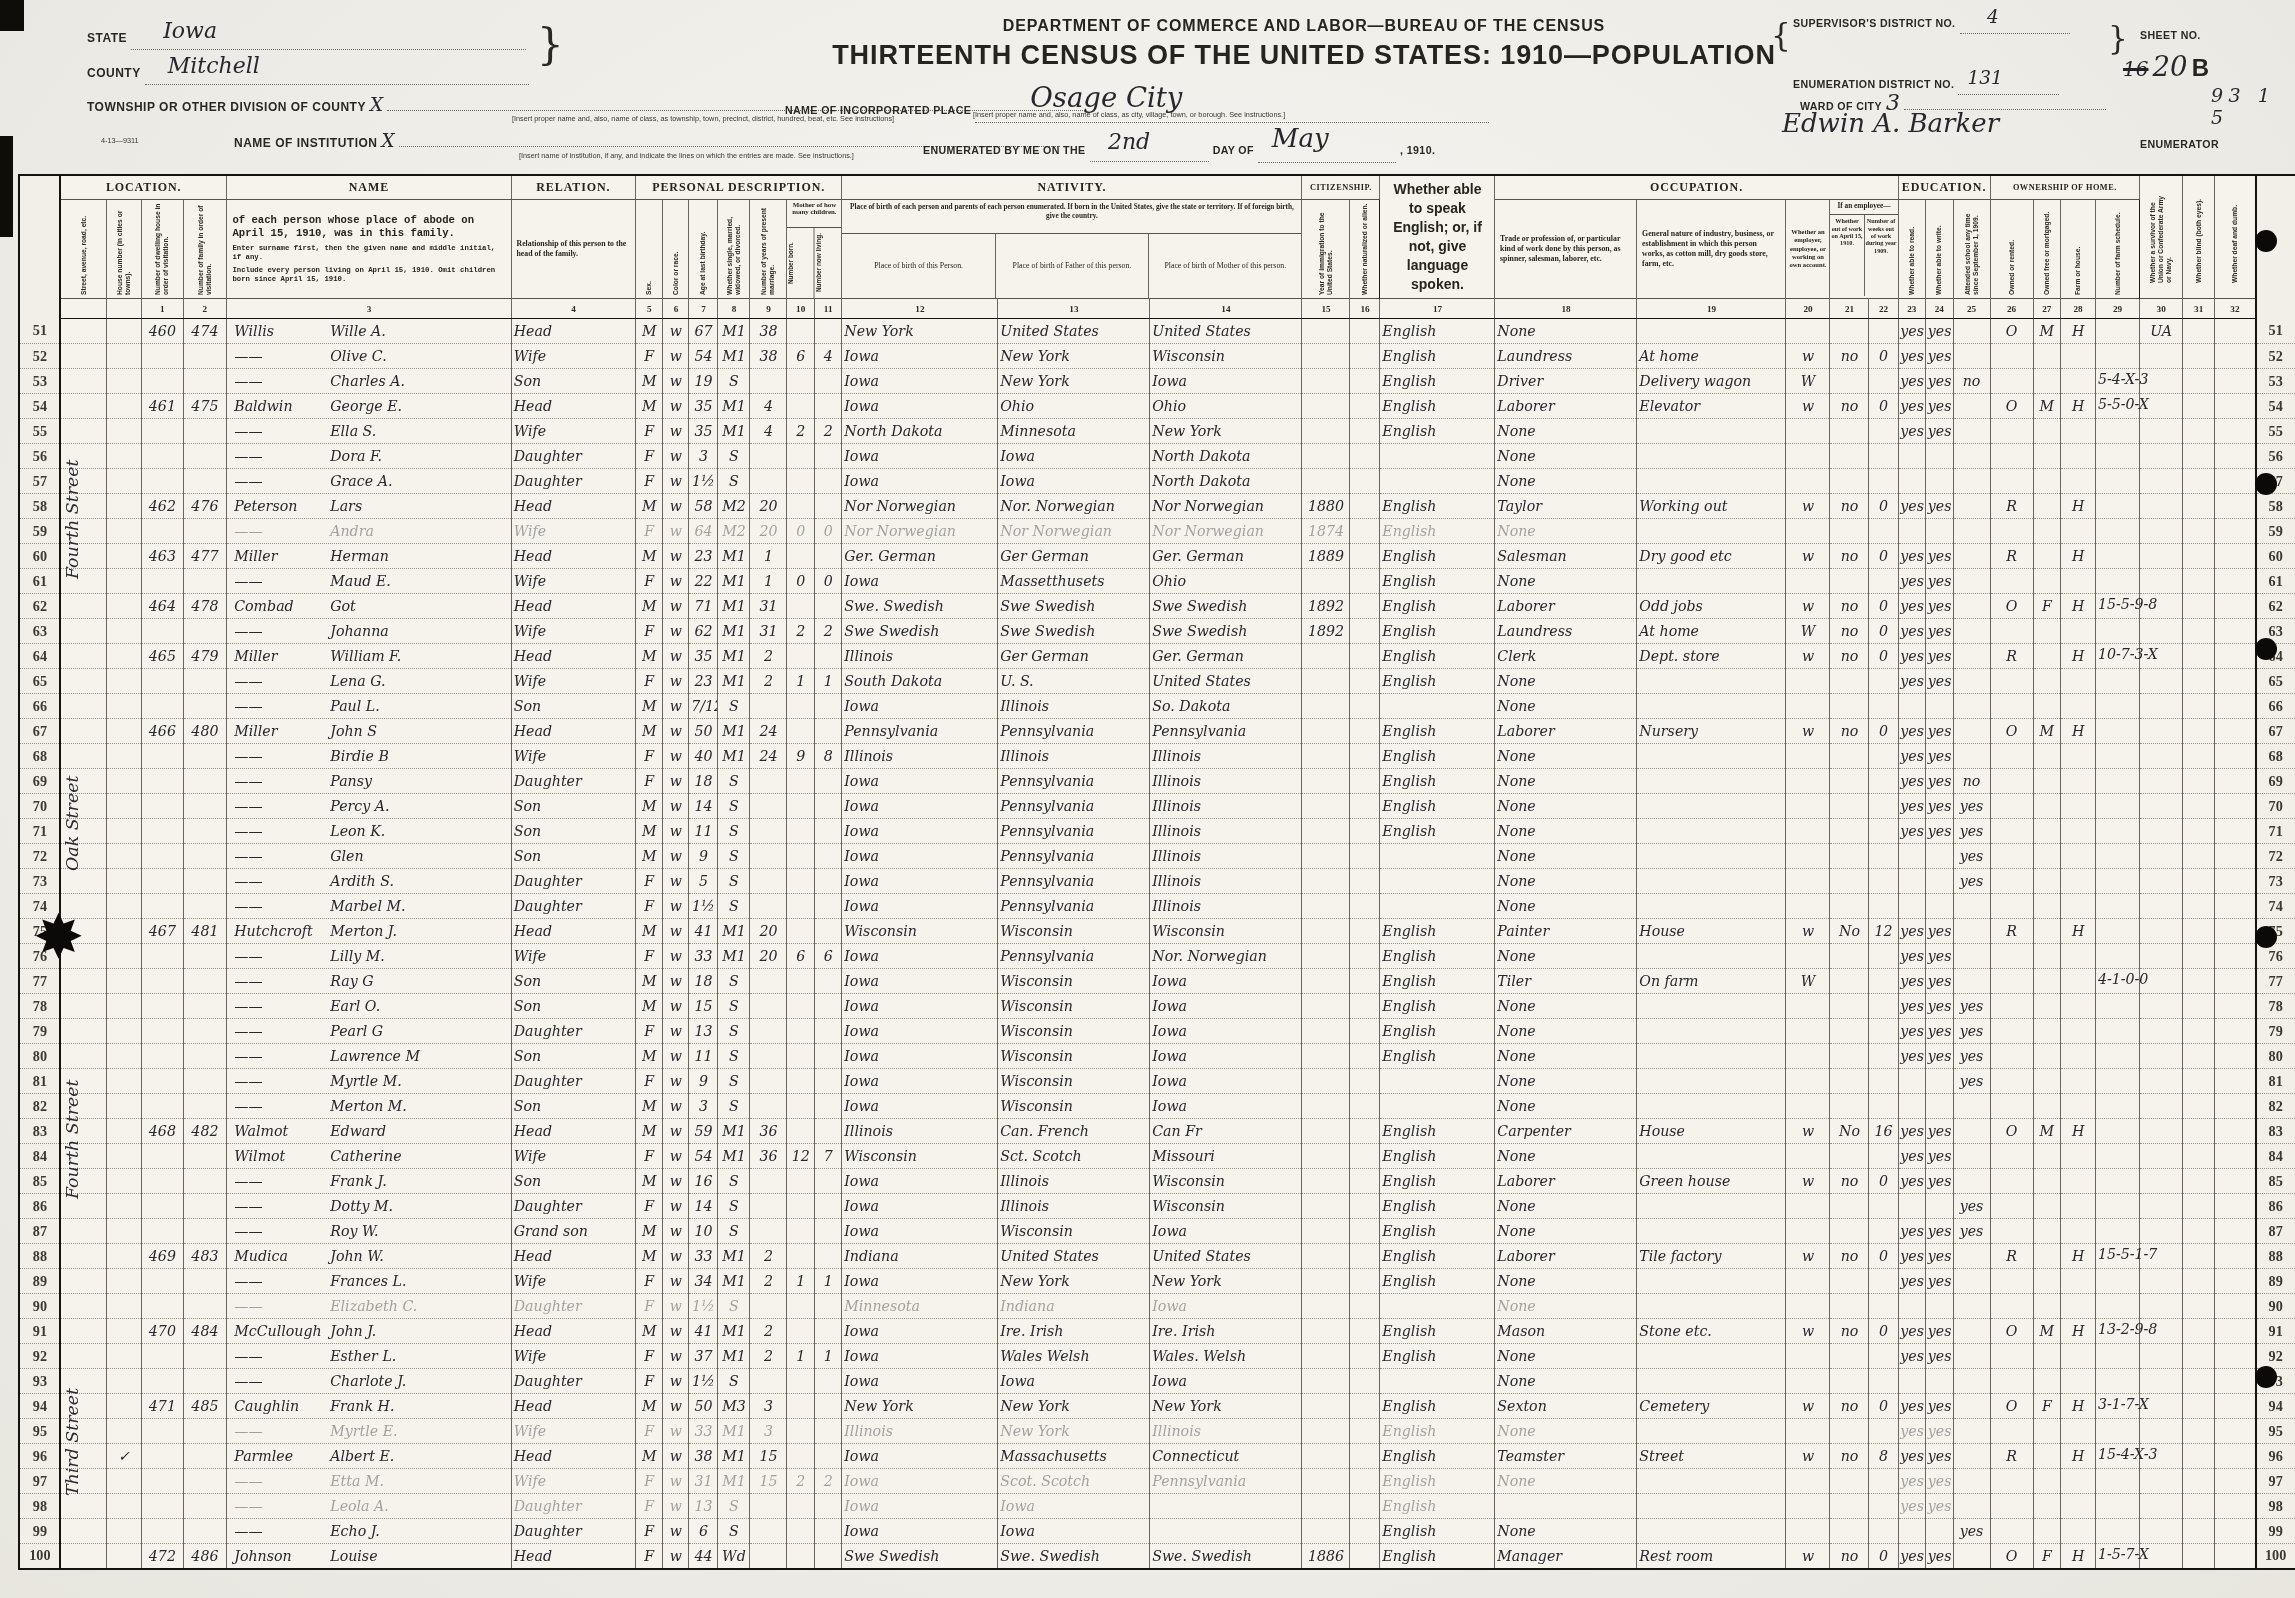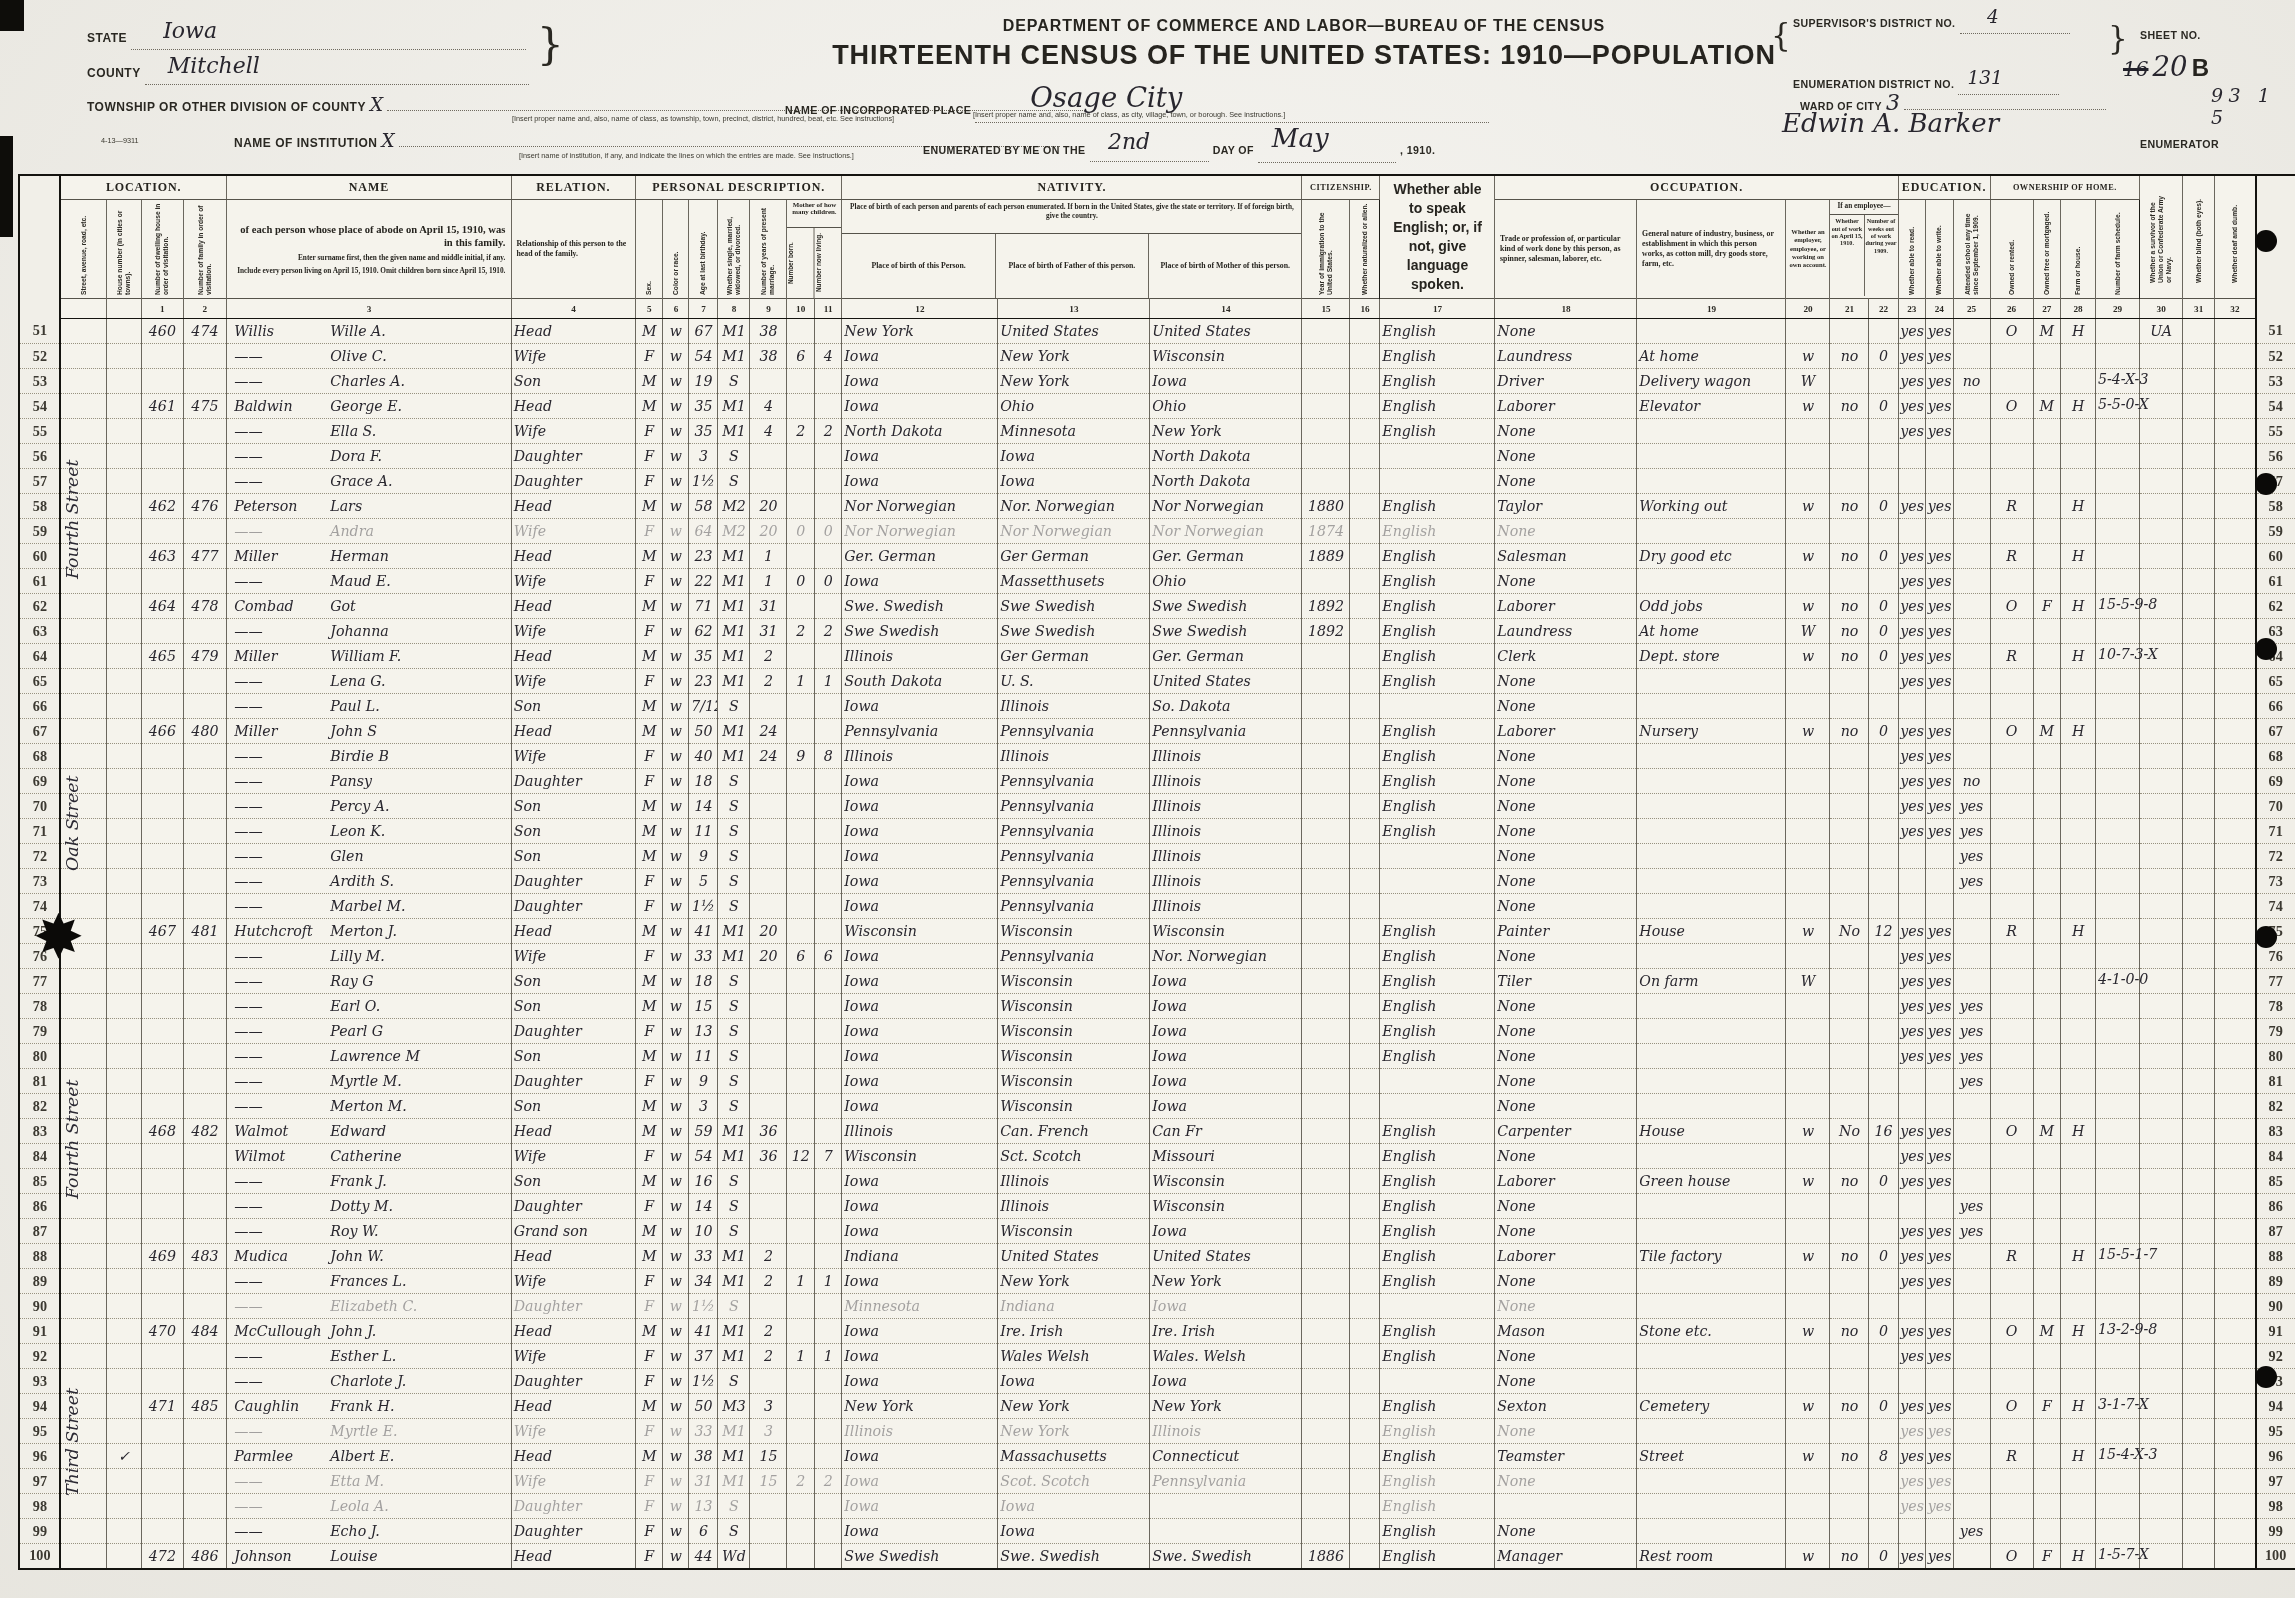--- a/index.html
+++ b/index.html
@@ -32,33 +32,33 @@
   tr.data td{height:25px;border-top:none;border-bottom:0.9px dotted #97917f;}
   .hl{border-left:1.8px solid #1c1b16 !important;}
   table.census{border:2.8px solid #14130f;}
   th{font-weight:bold;vertical-align:middle;text-align:center;}
   .grp{font-family:"Liberation Serif",serif;font-size:12px;letter-spacing:0.9px;height:24px;border-bottom:0.9px solid #55524a;}
   .grp-sm{font-size:8.3px;letter-spacing:0.5px;}
   .hdrB{height:99px;vertical-align:middle;}
   .v > div{writing-mode:vertical-rl;transform:rotate(180deg);font-size:6.7px;line-height:1.2;
            height:92px;margin:0 auto;text-align:left;font-weight:bold;color:#2c2a24;}
   .numrow td{height:20px;font-size:9.2px;font-weight:bold;text-align:center;border-top:0.9px solid #55524a;border-bottom:1.8px solid #14130f;color:#2c2a24;font-family:"Liberation Serif",serif;}
-  .name-desc{font-family:Liberation Serif, serif;font-size:9.6px;line-height:1.25;text-align:right;padding:1.8px 5.5px;}
+  .name-desc{font-family:Liberation Mono, monospace;font-size:9.6px;line-height:1.25;text-align:left;padding:1.8px 5.5px;}
   .name-desc .d1{font-weight:bold;font-size:10.6px;}
   .name-desc .d2,.name-desc .d3{font-size:7.3px;font-weight:bold;margin-top:3.7px;}
   .rel-desc,.occ-desc{font-family:"Liberation Serif",serif;font-size:7.8px;font-weight:bold;text-align:left;padding:1.8px 4.6px;line-height:1.3;}
   .occ-tiny{font-family:"Liberation Serif",serif;font-size:6.6px;font-weight:bold;line-height:1.25;padding:0.9px;}
   .eng-cell{font-family:Liberation Sans, sans-serif;font-size:14px;font-weight:bold;line-height:1.35;padding:1.8px 5.5px;}
   .m-top{font-family:"Liberation Serif",serif;font-size:6.9px;font-weight:bold;border-bottom:0.9px solid #55524a;padding:1.8px 0.9px;height:24px;}
   .m-cols{display:flex;height:70px;}
   .m-cols span{flex:1;writing-mode:vertical-rl;transform:rotate(180deg);font-size:6.4px;font-weight:bold;line-height:1.1;padding:1.8px 0;font-family:"Liberation Sans",sans-serif;}
   .m-cols span + span{border-right:0.9px solid #6b675e;}
   .nat-note{font-family:"Liberation Serif",serif;font-size:7.3px;font-weight:bold;border-bottom:0.9px solid #55524a;height:29px;padding:1.8px 7.3px;line-height:1.3;}
   .nat-cols{display:flex;height:64px;}
-  .nat-cols div{flex:1;display:flex;align-items:center;justify-content:center;font-family:"Liberation Serif",serif;font-size:7.8px;font-weight:bold;padding:0 5.5px;}
+  .nat-cols div{flex:1;display:flex;align-items:center;justify-content:center;font-family:"Liberation Serif",serif;font-size:7.8px;font-weight:normal;padding:0 5.5px;}
   .nat-cols div + div{border-left:0.9px solid #6b675e;}
   .emp-top{font-family:"Liberation Serif",serif;font-size:7.3px;font-weight:bold;border-bottom:0.9px solid #55524a;height:13px;}
   .emp-cols{display:flex;height:81px;}
   .emp-cols span{flex:1;font-size:6.2px;font-weight:bold;line-height:1.2;padding:1.8px 0.9px;font-family:"Liberation Serif",serif;}
   .emp-cols span + span{border-left:0.9px solid #6b675e;}
   
   tr.data td{font-size:14.2px;white-space:nowrap;}
   tr.data .hw{font-size:14.2px;}
   td.c-name{padding-left:7.3px;}
   td.c-name .sn{display:inline-block;min-width:96px;}

